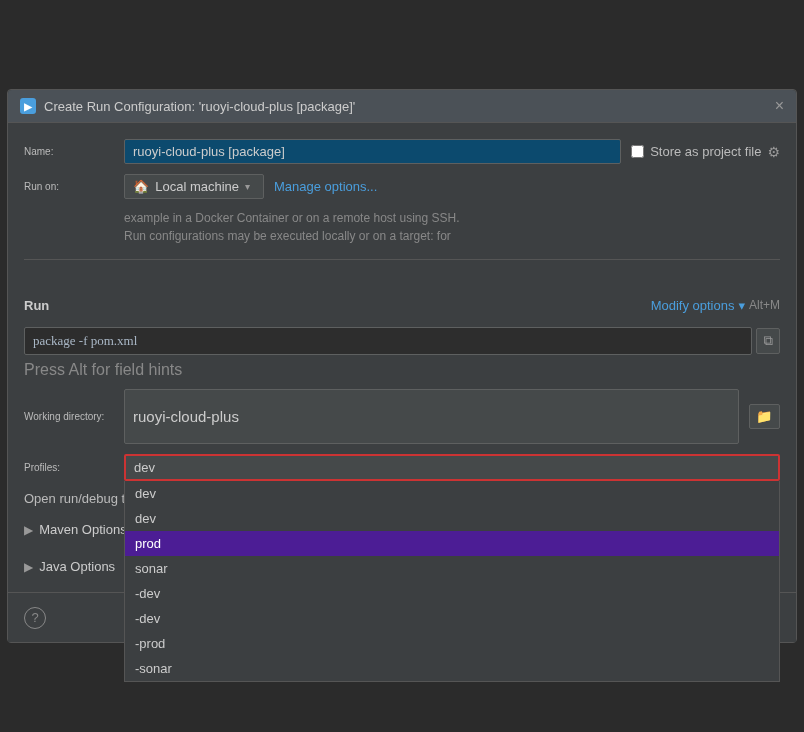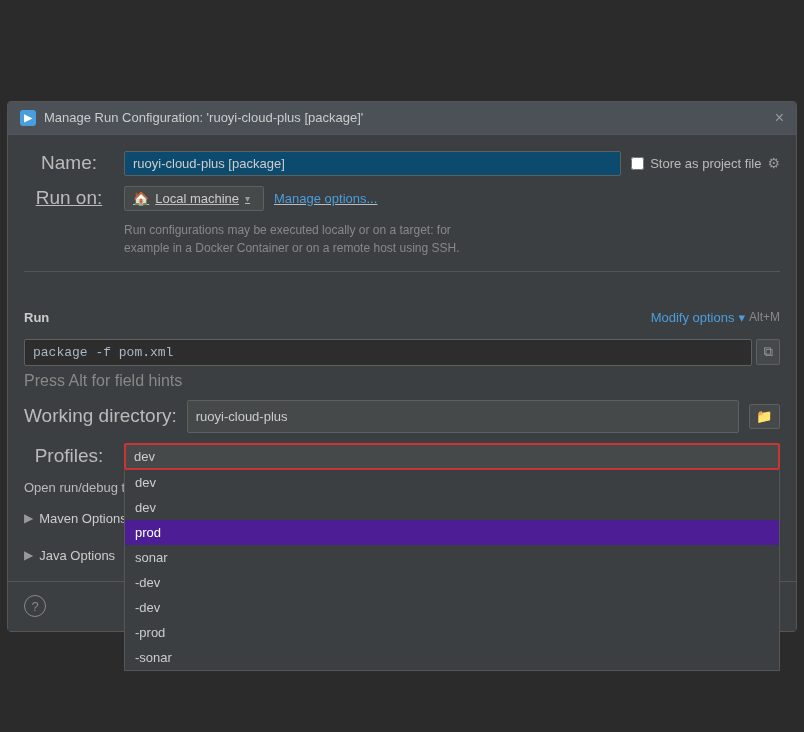--- a/index.html
+++ b/index.html
@@ -66,22 +66,22 @@
       gap: 10px;
     }
     .form-row {
       display: flex;
       align-items: center;
       gap: 10px;
     }
     .form-label {
       color: #bbb;
       min-width: 90px;
-      text-align: center;
-      font-size: 19px;
+      text-align: left;
+      font-size: 10px;
     }
     .name-input {
       flex: 1;
       background: #0c4a6e;
       border: 1px solid #5e6060;
       color: #ccc;
       padding: 4px 8px;
       border-radius: 2px;
       font-size: 13px;
       outline: none;
@@ -98,21 +98,20 @@
       accent-color: #4a9edd;
     }
     .gear-icon {
       color: #999;
       font-size: 14px;
     }
     .run-on-row {
       display: flex;
       align-items: center;
       gap: 10px;
-      text-decoration: underline;
     }
     .select-dropdown {
       background: #45494a;
       border: 1px solid #5e6060;
       color: #ccc;
       padding: 4px 8px;
       border-radius: 2px;
       font-size: 13px;
       display: flex;
       align-items: center;
@@ -168,21 +167,21 @@
       gap: 4px;
     }
     .command-input {
       flex: 1;
       background: #2d2d2d;
       border: 1px solid #5e6060;
       color: #a9b7c6;
       padding: 5px 8px;
       border-radius: 2px;
       font-size: 13px;
-      font-family: Liberation Mono, monospace;
+      font-family: Liberation Serif, serif;
       outline: none;
     }
     .copy-icon-btn {
       background: #45494a;
       border: 1px solid #5e6060;
       color: #999;
       padding: 4px 6px;
       cursor: pointer;
       border-radius: 2px;
     }
@@ -194,23 +193,23 @@
     .workdir-row {
       display: flex;
       align-items: center;
       gap: 10px;
     }
     .workdir-input {
       flex: 1;
       background: #45494a;
       border: 1px solid #5e6060;
       color: #ccc;
-      padding: 8px 8px;
-      border-radius: 2px;
-      font-size: 13px;
+      padding: 18px 8px;
+      border-radius: 2px;
+      font-size: 15px;
       outline: none;
     }
     .folder-btn {
       background: #45494a;
       border: 1px solid #5e6060;
       color: #999;
       padding: 4px 6px;
       cursor: pointer;
       border-radius: 2px;
     }
@@ -333,21 +332,21 @@
     }
   </style>
 </head>
 <body>
 
 <div class="dialog">
 
   <div class="title-bar">
     <div class="title-bar-left">
       <div class="title-icon">▶</div>
-      <span>Manage Run Configuration: 'ruoyi-cloud-plus [package]'</span>
+      <span>Create Run Configuration: 'ruoyi-cloud-plus [package]'</span>
     </div>
     <button class="close-btn">×</button>
   </div>
 
   <div class="content">
 
     <div class="form-row">
       <span class="form-label">Name:</span>
       <input class="name-input" type="text" value="ruoyi-cloud-plus [package]" style="">
       <label class="checkbox-label">
@@ -361,22 +360,22 @@
       <span class="form-label">Run on:</span>
       <div class="select-dropdown">
         <span>🏠</span>
         <span>Local machine</span>
         <span class="arrow">▾</span>
       </div>
       <a class="manage-link" href="#">Manage options...</a>
     </div>
 
     <div class="info-text">
+      <div>example in a Docker Container or on a remote host using SSH.</div>
       <div>Run configurations may be executed locally or on a target: for</div>
-      <div>example in a Docker Container or on a remote host using SSH.</div>
     </div>
 
     <div class="divider"></div>
 
     <div class="section-header">
       <span class="section-title">Run</span>
       <div class="modify-options-link">
         <span>Modify options</span>
         <span>▾</span>
         <span class="alt-shortcut">Alt+M</span>

